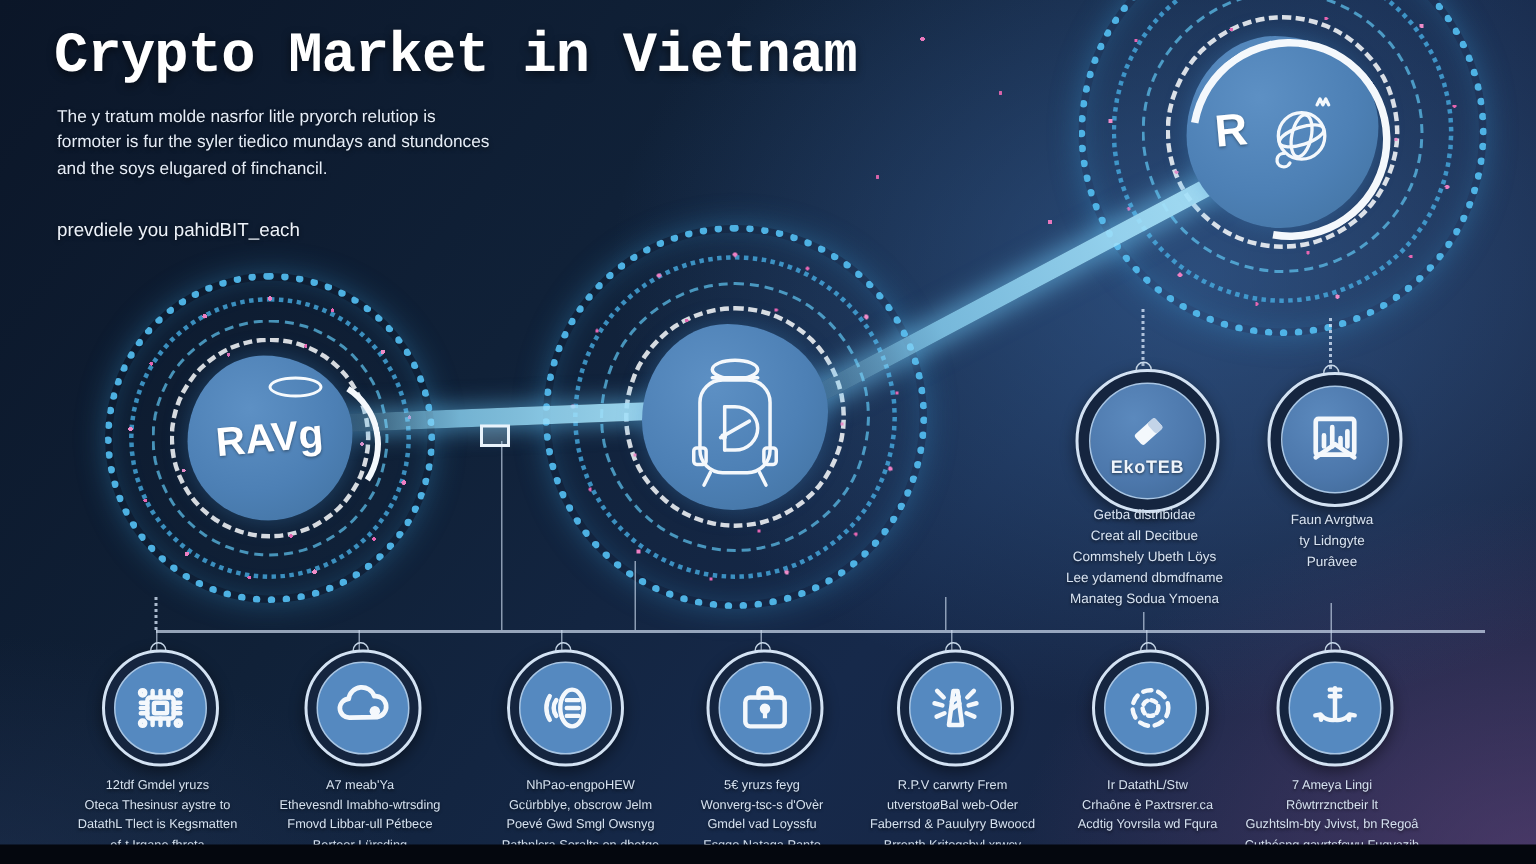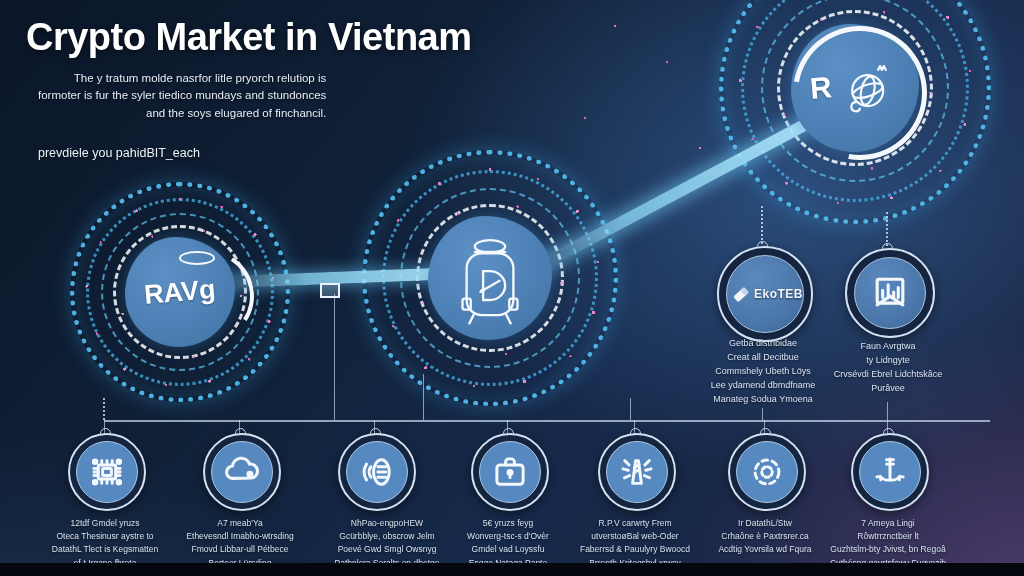--- a/index.html
+++ b/index.html
@@ -11,22 +11,22 @@
       radial-gradient(circle 2px at 667px 62px, #d863a9 60%, transparent 61%),
       radial-gradient(circle 2.5px at 700px 148px, #e878bc 60%, transparent 61%),
       radial-gradient(circle 2px at 585px 118px, #d863a9 60%, transparent 61%),
       radial-gradient(ellipse 560px 420px at 78% 32%, rgba(62,108,166,0.55), transparent 70%),
       radial-gradient(ellipse 480px 340px at 100% 100%, rgba(112,74,136,0.55), transparent 72%),
       radial-gradient(ellipse 420px 300px at 0% 110%, rgba(40,58,96,0.5), transparent 70%),
       linear-gradient(128deg,#0b1628 0%,#102138 35%,#16294a 62%,#1a2440 100%);
   }
   .abs{position:absolute;}
   
-  .title{left:26px;top:16px;font-size:38px;font-weight:700;color:#ffffff;letter-spacing:-0.5px;text-shadow:0 2px 6px rgba(0,0,0,0.55);}
-  .intro{left:38px;top:70px;font-size:11.5px;line-height:1.5;color:#e6edf7;text-shadow:0 1px 3px rgba(0,0,0,0.5);text-align:right;}
+  .title{left:36px;top:16px;font-size:38px;font-weight:700;color:#ffffff;letter-spacing:-0.5px;text-shadow:0 2px 6px rgba(0,0,0,0.55);font-family:Liberation Mono, monospace;}
+  .intro{left:38px;top:70px;font-size:11.5px;line-height:1.5;color:#e6edf7;text-shadow:0 1px 3px rgba(0,0,0,0.5);}
   .note{left:38px;top:146px;font-size:12.5px;color:#eef3fa;font-weight:500;text-shadow:0 1px 3px rgba(0,0,0,0.5);}
   
   .gear{position:absolute;}
   .ring{position:absolute;border-radius:50%;}
   .r1{inset:0;border:5px dotted rgba(82,186,236,0.95);box-shadow:0 0 20px rgba(60,160,220,0.35), inset 0 0 18px rgba(60,160,220,0.2);}
   .r2{border:3px dotted rgba(70,172,226,0.8);}
   .r3{border:2px dashed rgba(96,198,242,0.7);}
   .tickring{position:absolute;border-radius:50%;border:3px dashed rgba(255,255,255,0.85);}
   .dots{position:absolute;inset:5%;border-radius:50%;background:
     radial-gradient(circle 2.5px at 50% 3%, #ef7fc3 60%, transparent 61%),
@@ -61,21 +61,21 @@
     box-shadow:0 0 14px 3px rgba(100,190,240,0.5);}
   .bracket{border:2px solid #e9f3fb;background:rgba(180,220,240,0.25);z-index:3;}
   
   .hline{height:2px;background:rgba(205,220,240,0.7);z-index:1;}
   .vline{width:0;border-left:1.5px solid rgba(205,220,240,0.65);z-index:1;}
   .vdot{width:0;border-left:2px dotted rgba(210,225,245,0.8);z-index:1;}
   .hookring{width:9px;height:9px;border:1.5px solid #cfe0f2;border-radius:50%;z-index:2;}
   
   .ocircle{position:absolute;border:2px solid #d3e2f3;border-radius:50%;background:#15253f;z-index:4;box-shadow:0 3px 10px rgba(0,0,0,0.45);}
   .icircle{position:absolute;border-radius:50%;background:radial-gradient(circle at 38% 30%, #6396ca, #5589c0 55%, #48780af 100%);background-color:#5589c0;border:1.5px solid #a9c6e4;display:flex;align-items:center;justify-content:center;}
-  .med .icircle{background:radial-gradient(circle at 38% 30%, #5b89bd, #4c77ab 60%, #3f6794 100%);flex-direction:row;}
+  .med .icircle{background:radial-gradient(circle at 38% 30%, #5b89bd, #4c77ab 60%, #3f6794 100%);flex-direction:column;}
   .badge{color:#eef4fb;font-weight:700;font-size:12px;letter-spacing:0.5px;text-shadow:0 1px 2px rgba(0,0,0,0.6);}
   
   .cardtext{font-size:9px;line-height:1.55;color:#d9e4f2;text-align:center;z-index:5;text-shadow:0 1px 2px rgba(0,0,0,0.5);}
   .itemtext{font-size:8.5px;line-height:1.55;color:#d6e2f0;text-align:center;z-index:5;text-shadow:0 1px 2px rgba(0,0,0,0.5);}
   
   svg.icon{display:block;}
   svg.icon .st{stroke:#f4f8fc;stroke-width:1.7;fill:none;stroke-linecap:round;stroke-linejoin:round;}
   svg.icon .fl{fill:#f4f8fc;stroke:none;}
   svg.icon .fl2{fill:#c3d4e8;stroke:none;}
   .bottombar{left:0;bottom:0;width:1024px;height:13px;background:#04070e;z-index:6;}
@@ -186,21 +186,20 @@
       <svg class="icon" width="44" height="44" viewBox="0 0 24 24">
         <rect class="st" x="5" y="4.5" width="14" height="13" rx="1"></rect>
         <path class="st" d="M8 14.5 v-4 M11 14.5 V7.5 M14 14.5 v-3 M16.5 14.5 V9" stroke-width="1.9"></path>
         <path class="st" d="M5 18.5 l7 -4.8 l7 4.8"></path>
       </svg>
     </div>
   </div>
   <div class="abs cardtext" style="left:803px;top:340px;width:170px;">
     <div>Faun Avrgtwa</div>
     <div>ty Lidngyte</div>
-    <div>Crvsévdi Ebrel Lidchtskâce</div>
     <div>Purâvee</div>
   </div>
 
   <div class="abs hline" style="left:104px;top:420px;width:886px;"></div>
   <div class="abs vdot" style="left:103px;top:398px;height:22px;"></div>
   <div class="abs vline" style="left:334px;top:294px;height:126px;"></div>
   <div class="abs vline" style="left:423px;top:374px;height:46px;"></div>
   <div class="abs vline" style="left:630px;top:398px;height:22px;"></div>
   <div class="abs vline" style="left:762px;top:408px;height:12px;"></div>
   <div class="abs vline" style="left:887px;top:402px;height:18px;"></div>

